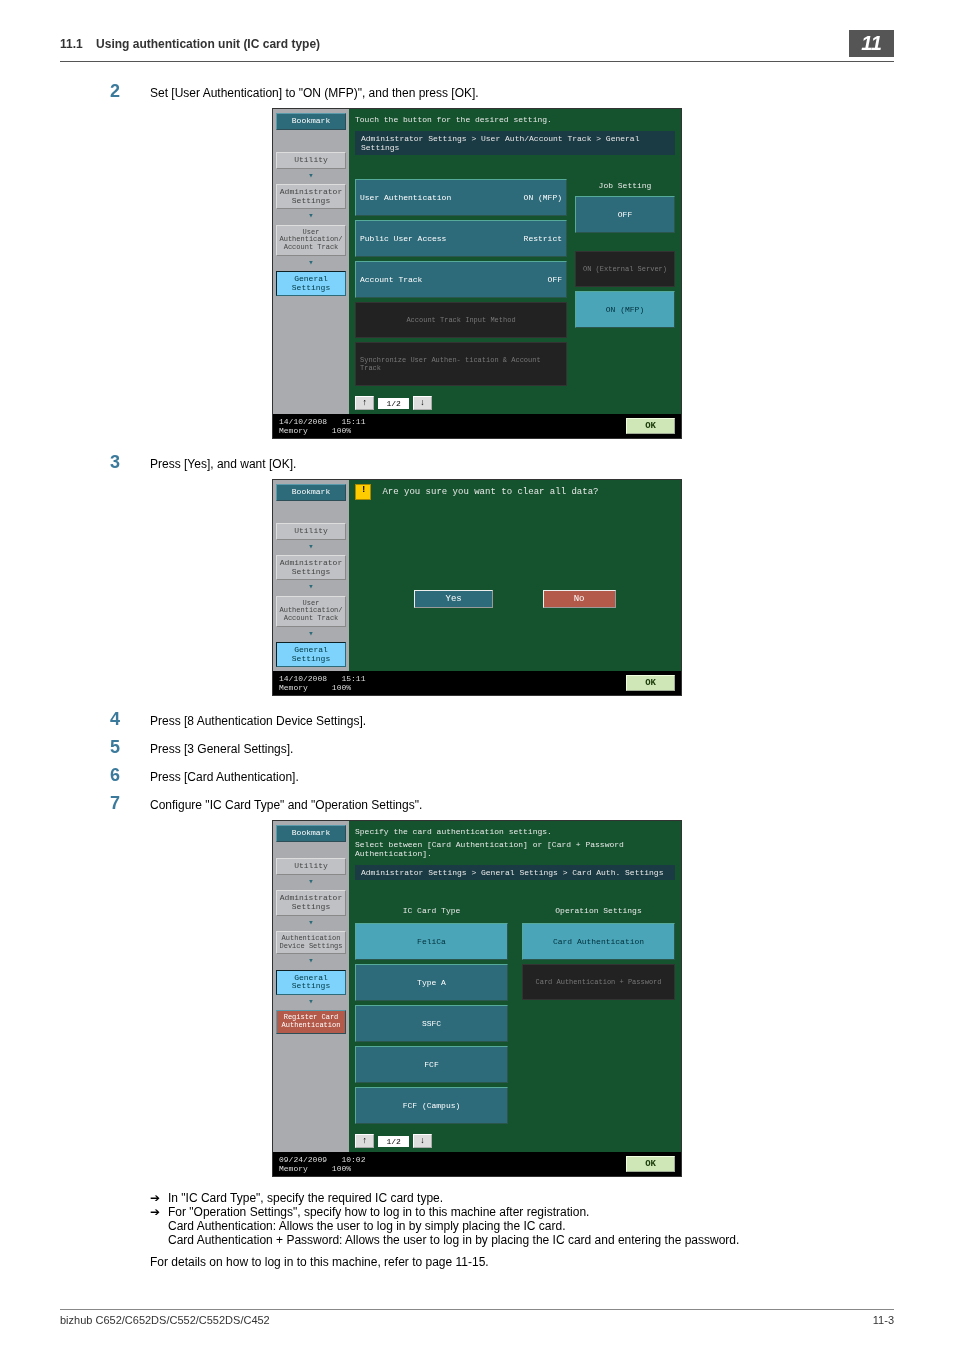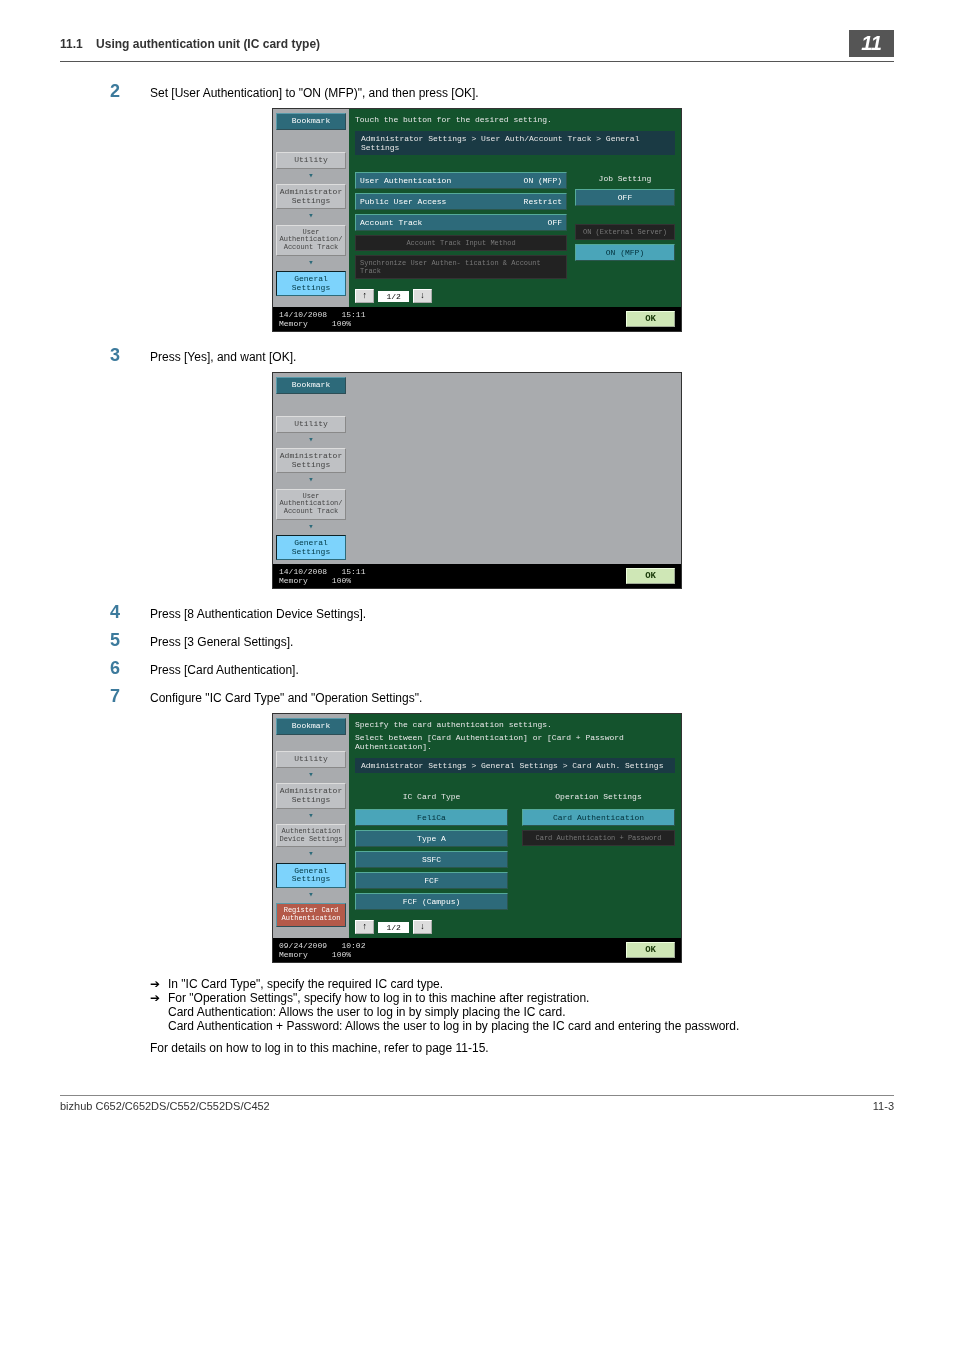--- a/index.html
+++ b/index.html
@@ -17,25 +17,25 @@
   .footer { display:flex; justify-content:space-between; border-top:1px solid #888; margin-top:40px; padding-top:4px; font-size:11px; color:#333;}
   
   .screen { width: 410px; margin: 8px auto 14px auto; background: #a9abae; font-family: "Lucida Console","Courier New",monospace; font-size: 9px; color: #2a5c6b; border:1px solid #333;}
   .scr-body { display:flex; }
   .scr-side { width: 76px; padding: 4px 3px; display:flex; flex-direction:column; gap:4px; }
   .scr-main { flex:1; background:#14532d; color:#e8e8e8; padding:4px 6px; display:flex; flex-direction:column; }
   .side-btn { background:#2d6a7a; color:#fff; text-align:center; padding:3px 2px; border:1px outset #5a9aaa; line-height:1.1; font-size:8px;}
   .side-sel { background:#7dd3fc; color:#003844; border:1px inset #2d6a7a;}
   .side-plain { background:#bfc1c4; color:#444; border:1px outset #ddd; }
   .side-arrow { text-align:center; color:#2d6a7a; font-size:9px; line-height:0.8;}
-  .crumb { background:#1a3a44; padding:3px 6px; margin:3px 0 17px 0; font-size:8px;}
+  .crumb { background:#1a3a44; padding:3px 6px; margin:3px 0 24px 0; font-size:8px;}
   .top-instr { font-size:8px; padding:2px 0 4px 0;}
   .opt-row { display:flex; gap:8px; align-items:flex-start; }
   .opt-col { flex:1; display:flex; flex-direction:column; gap:4px;}
-  .opt-btn { background:#2d6a7a; color:#fff; border:1px outset #5a9; padding:3px 4px; display:flex; justify-content:space-between; font-size:8px;gap:44px;}
+  .opt-btn { background:#2d6a7a; color:#fff; border:1px outset #5a9; padding:13px 4px; display:flex; justify-content:space-between; font-size:8px;gap:44px;}
   .opt-btn.single { justify-content:center; }
   .opt-btn.sel { background:#4aa5b9; color:#002f3a; }
   .opt-btn.dis { background:#222; color:#777; border:1px solid #333;}
   .side-col-right { width:100px; display:flex; flex-direction:column; gap:4px; }
   .rt-label { text-align:center; font-size:8px; padding:2px 0;}
   .pager { display:flex; gap:4px; margin-top:6px; align-items:center;}
   .pg-btn{ background:#ddd; color:#000; padding:1px 6px; border:1px outset #fff; font-size:9px;}
   .pg-lbl{ background:#fff; color:#000; padding:1px 8px; font-size:8px;}
   .scr-status { background:#000; color:#ddd; display:flex; justify-content:space-between; align-items:center; padding:3px 6px; font-size:8px;}
   .ok-btn { background:#cfe7b6; color:#1a3a0a; border:1px outset #efffe0; padding:2px 18px; font-weight:bold; font-size:9px;}
@@ -133,20 +133,30 @@
       <div class="side-btn">Bookmark</div>
       <div style="height:14px"></div>
       <div class="side-btn side-plain">Utility</div>
       <div class="side-arrow">▾</div>
       <div class="side-btn side-plain">Administrator Settings</div>
       <div class="side-arrow">▾</div>
       <div class="side-btn side-plain" style="font-size:7px">User Authentication/ Account Track</div>
       <div class="side-arrow">▾</div>
       <div class="side-btn side-sel">General Settings</div>
     </div>
+    <div class="scr-main" style="min-height:190px;">
+      <div>
+        <span class="warn"></span>
+        <span>Are you sure you want to clear all data?</span>
+      </div>
+      <div class="yn-row">
+        <div class="yn-btn yes">Yes</div>
+        <div class="yn-btn no">No</div>
+      </div>
+    </div>
   </div>
   <div class="scr-status">
     <div>
       <span>14/10/2008</span>&nbsp;&nbsp;&nbsp;<span>15:11</span><br>
       <span>Memory</span>&nbsp;&nbsp;&nbsp;&nbsp;&nbsp;<span>100%</span>
     </div>
     <div class="ok-btn">OK</div>
   </div>
 </div>
 

